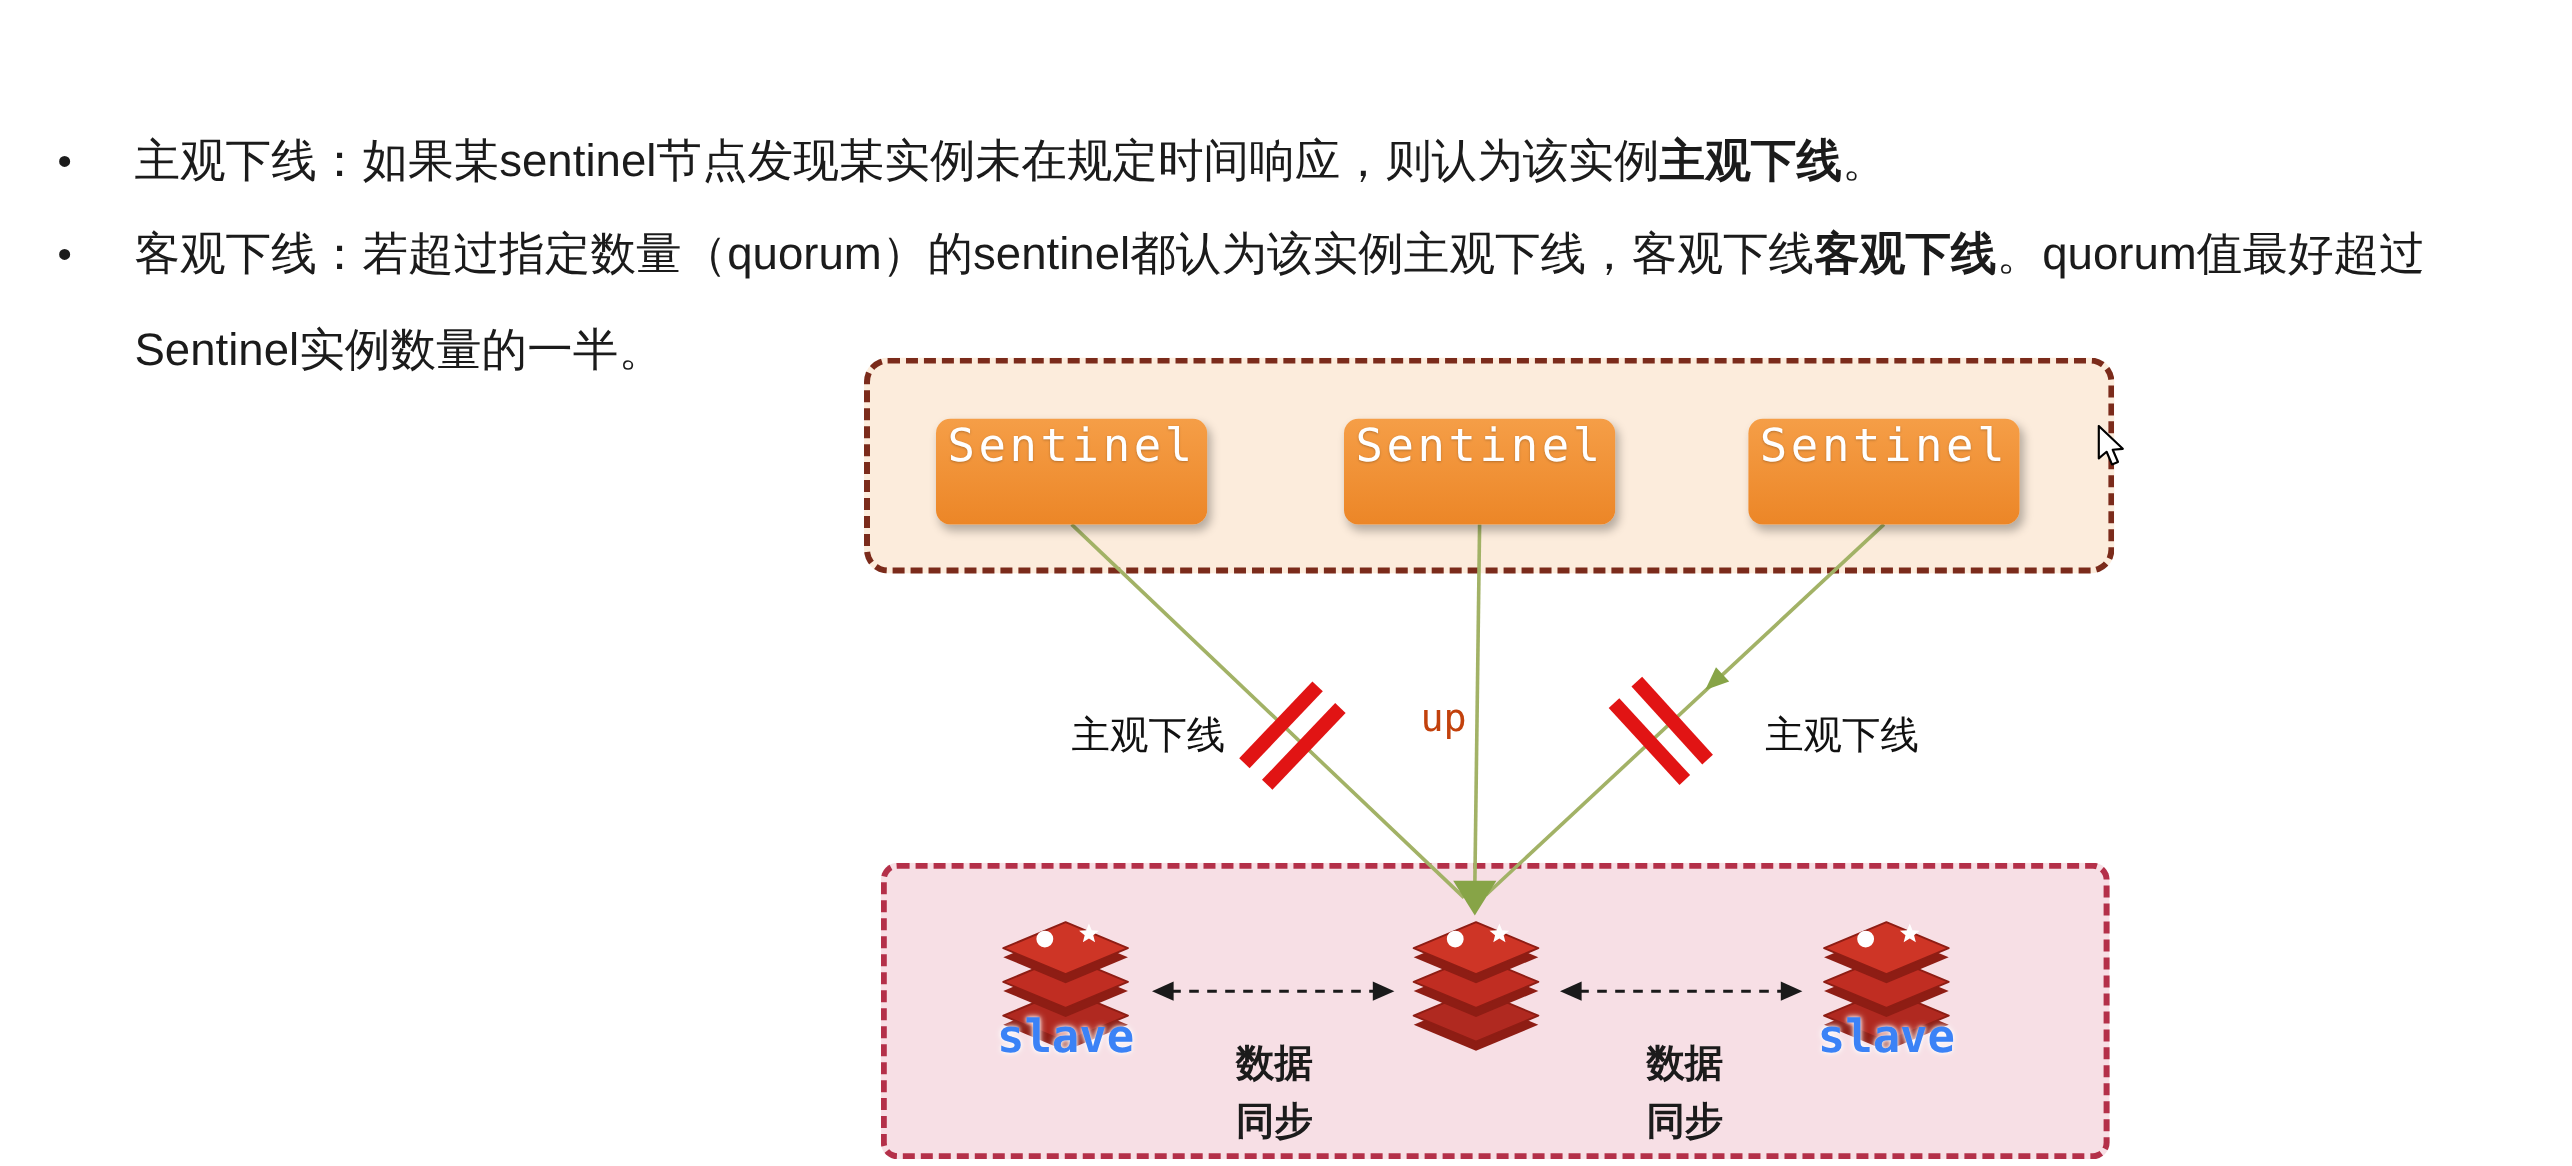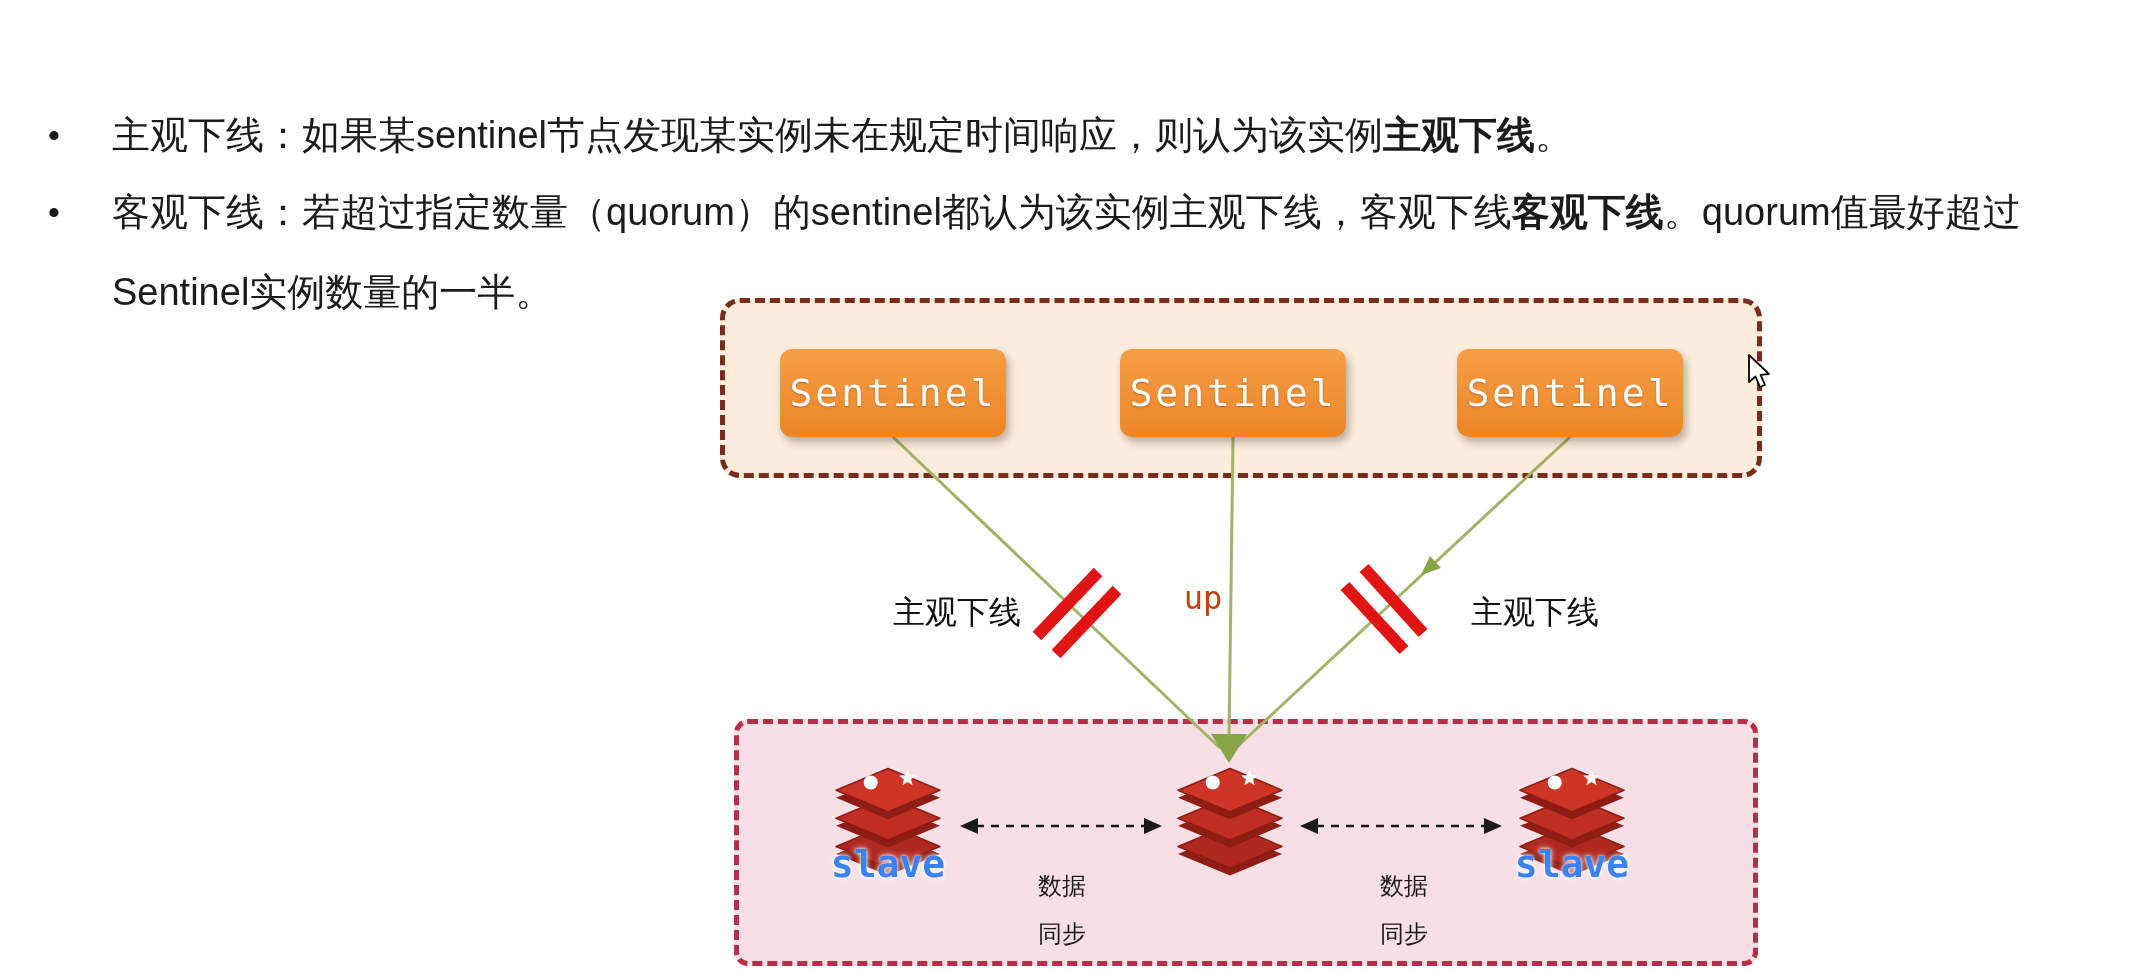--- a/index.html
+++ b/index.html
@@ -21,41 +21,41 @@
   .cluster-box { position:absolute; left:734px; top:719px; width:1024px; height:247px;
     background:#f7dfe5; border:5px dashed #b43049; border-radius:14px; }
 
   
   .overlay { position:absolute; left:0; top:0; width:2143px; height:972px; pointer-events:none; }
 
   
   .sentinel-box { position:absolute; top:349px; width:226px; height:88px; border-radius:12px;
     background:linear-gradient(180deg,#f59e47 0%, #ec8627 100%);
     box-shadow:3px 5px 8px rgba(0,0,0,0.28);
-    display:flex; align-items:center; justify-content:center; }
+    display:flex; align-items:flex-start; justify-content:center; }
   .sentinel-box span { font-family:"DejaVu Sans Mono", monospace; font-size:38px; color:#ffffff; letter-spacing:3px; text-shadow:0 1px 2px rgba(0,0,0,0.25); }
   .s1 { left:780px; } .s2 { left:1120px; } .s3 { left:1457px; }
 
   
   .redis-icon { position:absolute; top:762px; width:130px; height:119px; }
   .ri-1 { left:823px; } .ri-2 { left:1165px; } .ri-3 { left:1507px; }
 
   .node-label { position:absolute; top:842px; width:200px; text-align:center;
     font-family:"DejaVu Sans Mono", monospace; font-weight:700; font-size:38px; color:#3b82f6;
     text-shadow:0 0 6px rgba(255,255,255,0.95), 0 0 3px rgba(255,255,255,0.95); }
   .nl-1 { left:788px; } .nl-2 { left:1130px; } .nl-3 { left:1472px; }
 
   
   .edge-label { position:absolute; font-size:32px; line-height:40px; color:#111; text-align:center; }
   .el-left  { left:847px;  top:592px; width:220px; }
   .el-up    { left:1153px; top:578px; width:100px; color:#c2410c; font-family:"DejaVu Sans Mono", monospace; }
   .el-right { left:1425px; top:592px; width:220px; }
 
   .sync-label { position:absolute; top:862px; width:150px; text-align:center;
-    font-size:24px; line-height:48px; color:#1b1b1b; white-space:pre-line; }
+    font-size:32px; line-height:48px; color:#1b1b1b; white-space:pre-line;font-weight:bold; }
   .sy-left { left:987px; } .sy-right { left:1329px; }
 
   
   .cursor { position:absolute; left:1746px; top:354px; width:30px; height:38px; }
 </style>
 </head>
 <body>
 
 <div class="stage">
 

